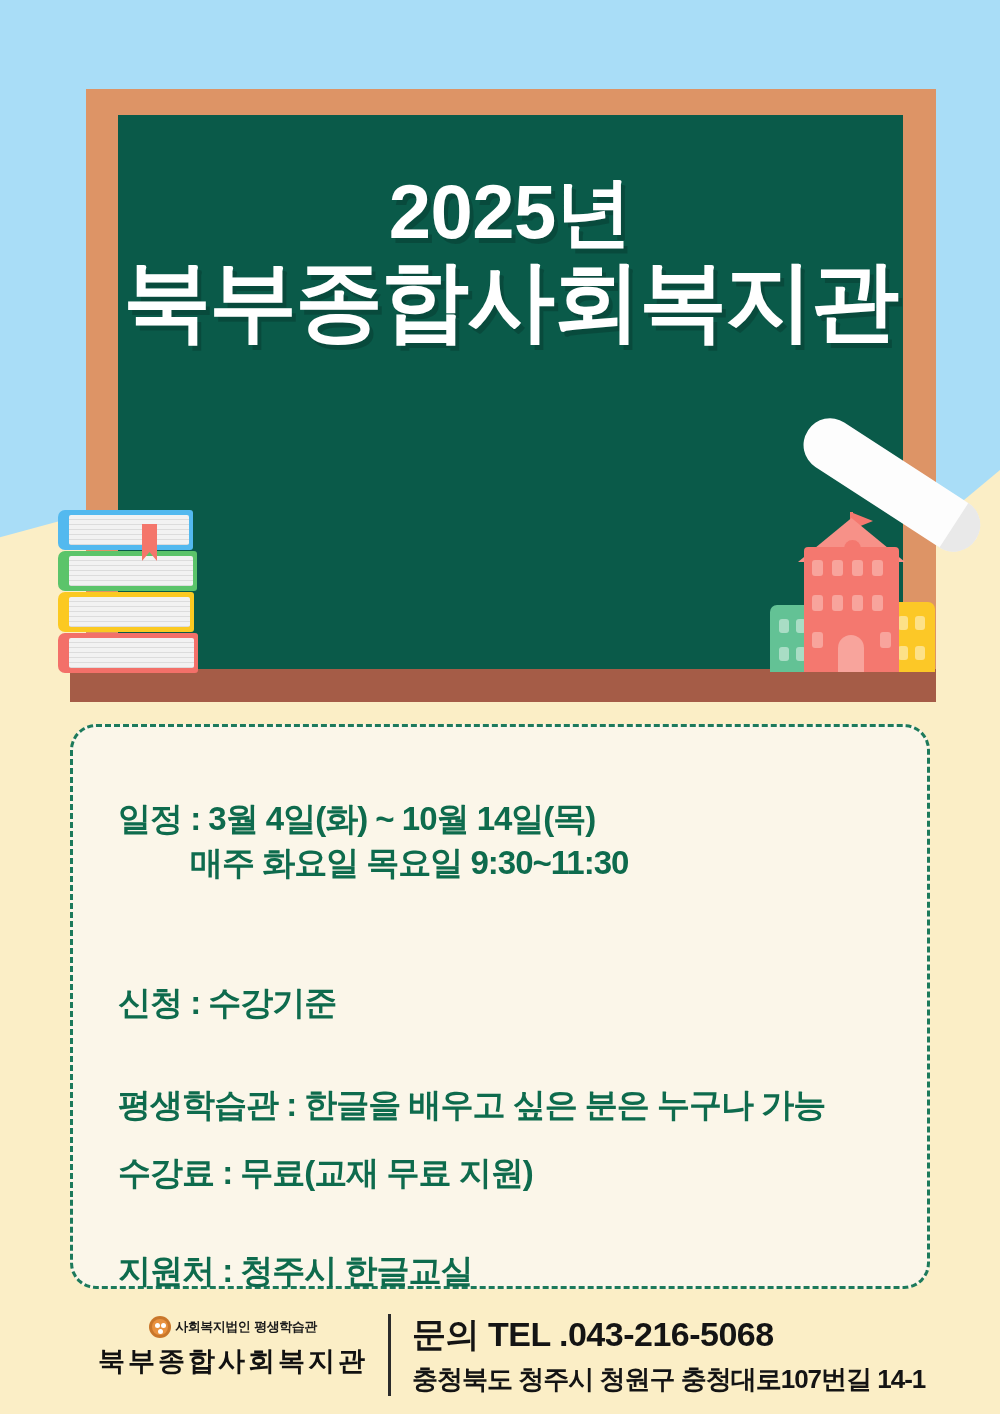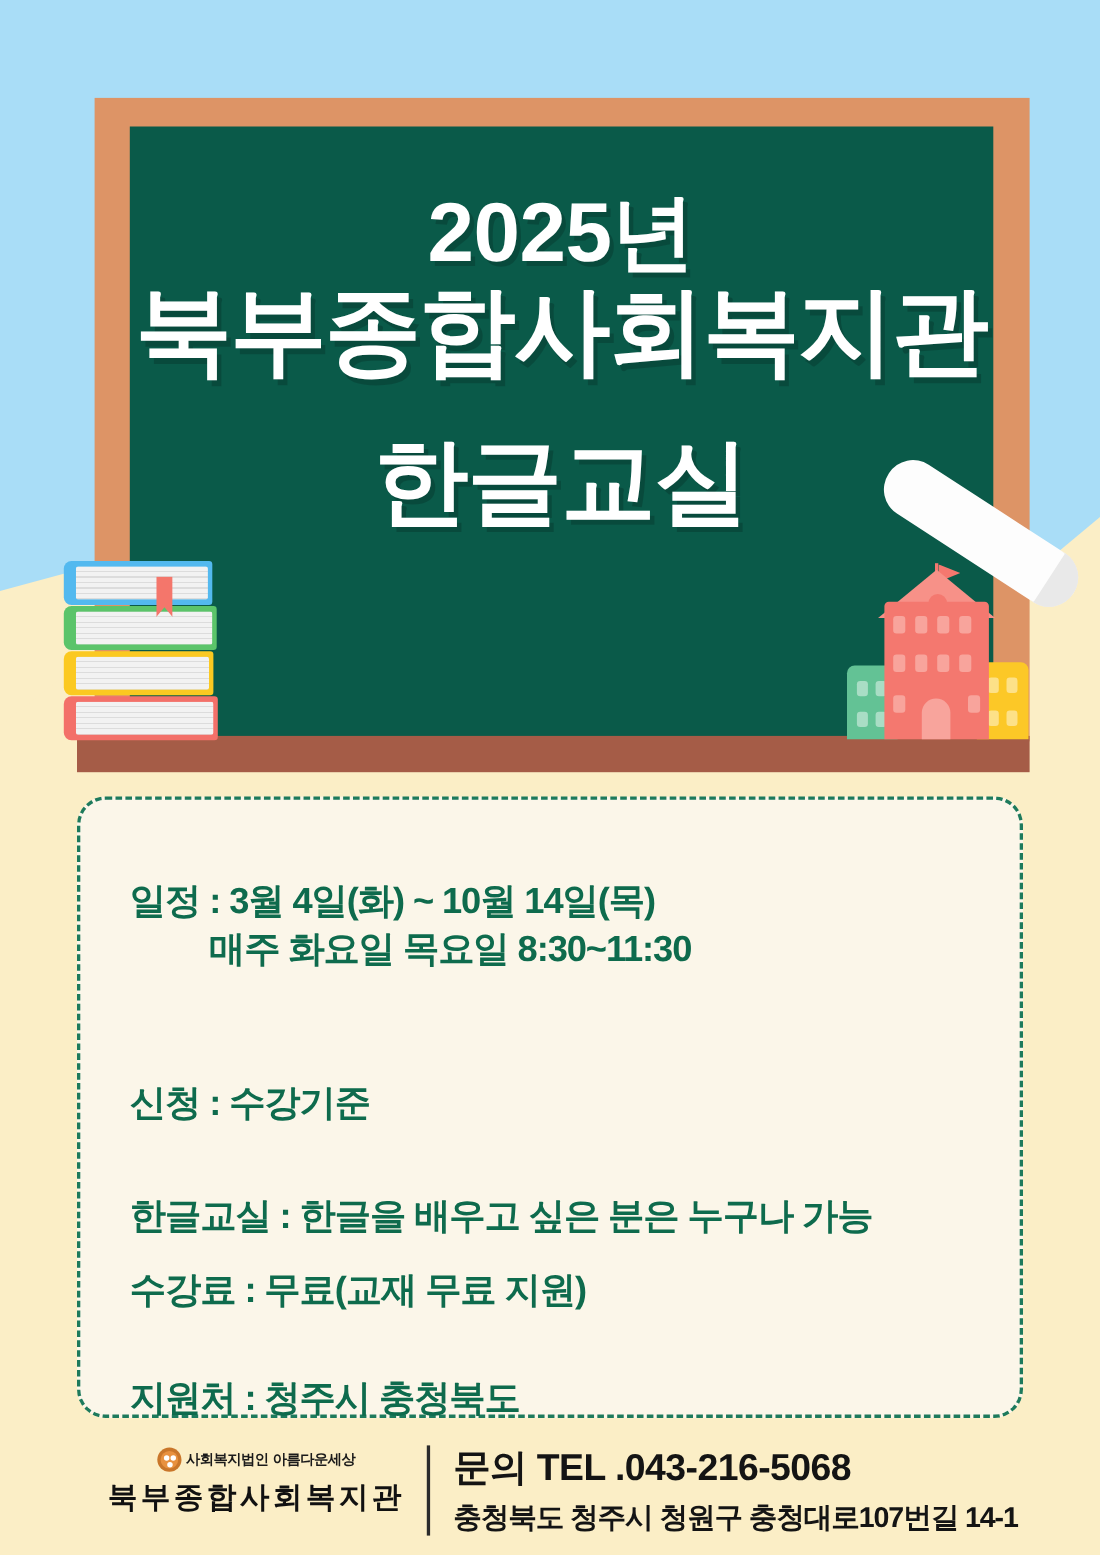--- a/index.html
+++ b/index.html
@@ -360,21 +360,20 @@
   </div>
   <div class="board-ledge"></div>
 
   <div class="chalk">
     <div class="chalk-tip"></div>
   </div>
 
   <div class="board-title">
     <div class="title-year">2025년</div>
     <div class="title-org">북부종합사회복지관</div>
-    <div class="title-course">한글교실</div>
   </div>
 
   <div class="books">
     <div class="book book-1">
         <div class="pages"></div>
       </div>
     <div class="bookmark"></div>
     <div class="book book-2">
         <div class="pages"></div>
       </div>
@@ -416,44 +415,44 @@
       <div class="win" style="left:76px; top:85px;"></div>
     </div>
     <div class="door"></div>
   </div>
 
   <div class="info-box">
     <div class="info-list">
 
       <div class="info-line row-schedule">
         <span>일정 : 3월 4일(화) ~ 10월 14일(목)</span>
-        <span class="sub">매주 화요일 목요일 8:30~11:30</span>
+        <span class="sub">매주 화요일 목요일 9:30~11:30</span>
       </div>
 
       <div class="info-line row-apply">신청 : 수강기준</div>
 
-      <div class="info-line row-elig">한글교실 :  한글을 배우고 싶은 분은 누구나 가능</div>
+      <div class="info-line row-elig">평생학습관 :  한글을 배우고 싶은 분은 누구나 가능</div>
 
       <div class="info-line row-fee">수강료 : 무료(교재 무료 지원)</div>
 
-      <div class="info-line row-support">지원처 : 청주시 충청북도</div>
+      <div class="info-line row-support">지원처 : 청주시 한글교실</div>
 
     </div>
   </div>
 
   <div class="footer">
     <div class="footer-logo">
       <div class="logo-top">
         <span class="logo-mark">
           <span class="dot dot-l"></span>
           <span class="dot dot-r"></span>
           <span class="dot dot-b"></span>
         </span>
         <span class="logo-corp">사회복지법인</span>
-        <span class="logo-corp light">아름다운세상</span>
+        <span class="logo-corp light">평생학습관</span>
       </div>
       <div class="logo-name">북부종합사회복지관</div>
     </div>
 
     <div class="footer-divider"></div>
 
     <div class="footer-contact">
       <div class="tel">문의 TEL .043-216-5068</div>
       <div class="addr">충청북도 청주시 청원구 충청대로107번길 14-1</div>
     </div>

